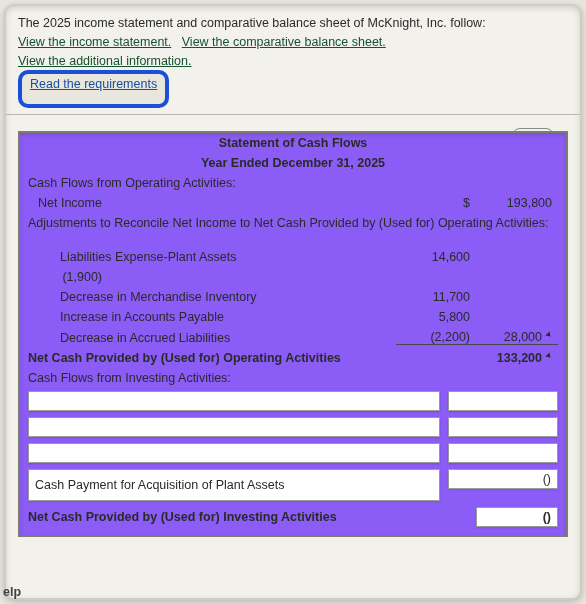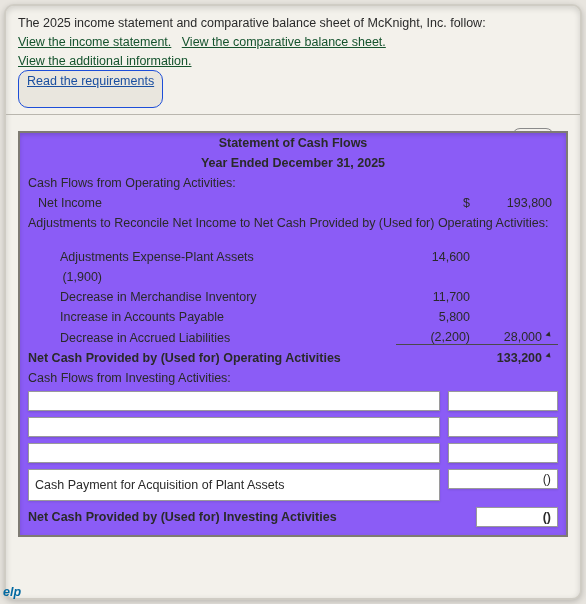--- a/index.html
+++ b/index.html
@@ -27,23 +27,23 @@
   .prompt { line-height: 1.5; }
   .lnk {
     color: #14532d;
     text-decoration: underline;
     cursor: pointer;
   }
   .req-btn {
     display: inline-block;
     color: #1a4fa0;
     text-decoration: underline;
-    border: 1px solid #1d4ed8;
+    border: 4px solid #1d4ed8;
     border-radius: 10px;
-    padding: 1px 8px 16px;
+    padding: 1px 8px 10px;
     background: #e9e6de;
     cursor: pointer;
   }
   .hr {
     border-top: 1px solid #b9b6ae;
     margin: 6px -12px 4px;
   }
   .ellips {
     position: absolute;
     right: 26px; top: 122px;
@@ -121,22 +121,21 @@
     display: inline-block;
     margin-left: 4px;
     transform: rotate(45deg) scale(.7);
     position: relative;
     top: -2px;
   }
   .foot-txt {
     position: absolute;
     left: -3px; bottom: -1px;
     font-weight: bold;
-    color: #0369a1;
-    font-style: italic;
+    color: #404040;
   }
 </style>
 </head>
 <body>
 
 <div class="page">
 
   <div class="prompt">
     <span>The 2025 income statement and comparative balance sheet of McKnight, Inc. follow:</span><br>
     <span class="lnk">View the income statement.</span>
@@ -171,21 +170,21 @@
       <div class="col-b">193,800</div>
     </div>
 
     <div class="row">
       <div class="label">Adjustments to Reconcile Net Income to Net Cash Provided by (Used for) Operating Activities:</div>
     </div>
 
     <div style="height:14px"></div>
 
     <div class="row">
-      <div class="label indent">Adjustments Expense-Plant Assets</div>
+      <div class="label indent">Liabilities Expense-Plant Assets</div>
       <div class="col-a">14,600</div>
       <div class="col-b"></div>
     </div>
     <div class="row">
       <div class="col-a">(1,900)</div>
       <div class="col-b"></div>
     </div>
     <div class="row">
       <div class="label indent">Decrease in Merchandise Inventory</div>
       <div class="col-a">11,700</div>

